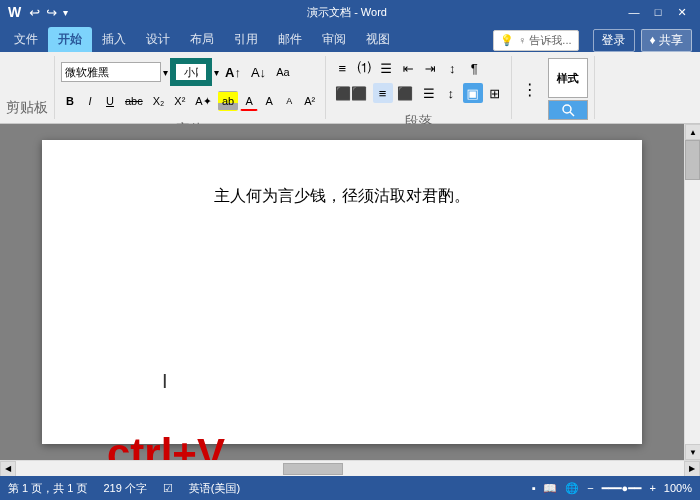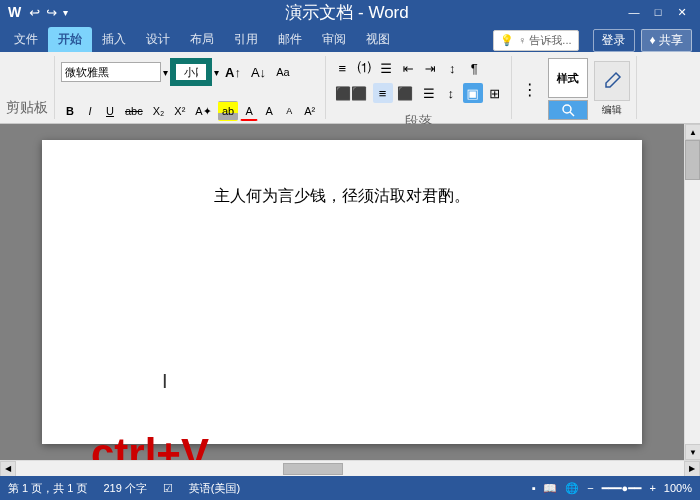--- a/index.html
+++ b/index.html
@@ -281,21 +281,21 @@
     .doc-cursor {
       display: inline-block;
       position: absolute;
       left: 120px;
       top: 230px;
       font-size: 20px;
       color: #333;
     }
     .ctrl-v-text {
       position: absolute;
-      left: 49px;
+      left: 65px;
       top: 290px;
       font-size: 42px;
       font-weight: bold;
       color: #cc0000;
       font-family: Arial, sans-serif;
     }
 
     
     #status-bar {
       position: absolute;
@@ -376,21 +376,21 @@
 
 <div id="title-bar">
   <div class="title-left">
     <span style="font-size:14px;font-weight:bold;color:white;">W</span>
     <div class="undo-redo">
       <span style="cursor:pointer;">↩</span>
       <span style="cursor:pointer;">↪</span>
       <span style="cursor:pointer;font-size:10px;">▾</span>
     </div>
   </div>
-  <span style="font-size:17px;">演示文档 - Word</span>
+  <span style="font-size:11px;">演示文档 - Word</span>
   <div class="title-controls">
     <button class="win-btn">—</button>
     <button class="win-btn">□</button>
     <button class="win-btn close-btn">✕</button>
   </div>
 </div>
 
 <div id="ribbon-tabs">
   <div class="ribbon-tab">文件</div>
   <div class="ribbon-tab active">开始</div>
@@ -413,21 +413,21 @@
 
 <div id="ribbon-toolbar">
 
   <div class="ribbon-group">
     <div class="ribbon-group-inner">
     </div>
     <div class="ribbon-group-label">剪贴板</div>
   </div>
 
   <div class="ribbon-group" style="min-width:200px;">
-    <div style="display:flex;flex-direction:column;gap:13px;flex:1;justify-content:flex-end;">
+    <div style="display:flex;flex-direction:column;gap:3px;flex:1;justify-content:flex-end;">
       <div class="ribbon-row">
         <input type="text" class="font-name-box" value="微软雅黑" style="">
         <span style="font-size:10px;">▾</span>
         <input type="text" class="font-size-box" value="小四" style="">
         <span style="font-size:10px;">▾</span>
         <button class="ribbon-btn" style="font-size:13px;font-weight:bold;">A↑</button>
         <button class="ribbon-btn" style="font-size:13px;">A↓</button>
         <button class="ribbon-btn">Aa</button>
       </div>
       <div class="ribbon-row">
@@ -477,28 +477,20 @@
       <button class="ribbon-btn" style="font-size:16px;">⋮</button>
       <div style="display:flex;flex-direction:column;gap:2px;margin-left:4px;">
         <div style="width:40px;height:40px;border:1px solid #aaa;background:white;display:flex;align-items:center;justify-content:center;font-size:11px;font-weight:bold;">样式</div>
         <div style="width:40px;height:20px;border:1px solid #aaa;background:#4da3e8;display:flex;align-items:center;justify-content:center;">
           <svg width="14" height="14" viewBox="0 0 14 14">
             <circle cx="6" cy="6" r="4" fill="none" stroke="white" stroke-width="1.5"></circle>
             <line x1="9" y1="9" x2="13" y2="13" stroke="white" stroke-width="1.5"></line>
           </svg>
         </div>
       </div>
-      <div style="display:flex;flex-direction:column;align-items:center;margin-left:4px;">
-        <div style="width:36px;height:40px;background:#e8e8e8;border:1px solid #ccc;display:flex;align-items:center;justify-content:center;">
-          <svg width="20" height="20" viewBox="0 0 20 20">
-            <path d="M14 2l4 4-10 10H4v-4L14 2z" fill="none" stroke="#2b579a" stroke-width="1.5"></path>
-          </svg>
-        </div>
-        <span style="font-size:10px;color:#333;margin-top:2px;">编辑</span>
-      </div>
     </div>
     <div class="ribbon-group-label">样式</div>
   </div>
 </div>
 
 <div id="v-scrollbar">
   <div class="scroll-arrow">▲</div>
   <div class="scroll-track">
     <div class="scroll-thumb"></div>
   </div>

